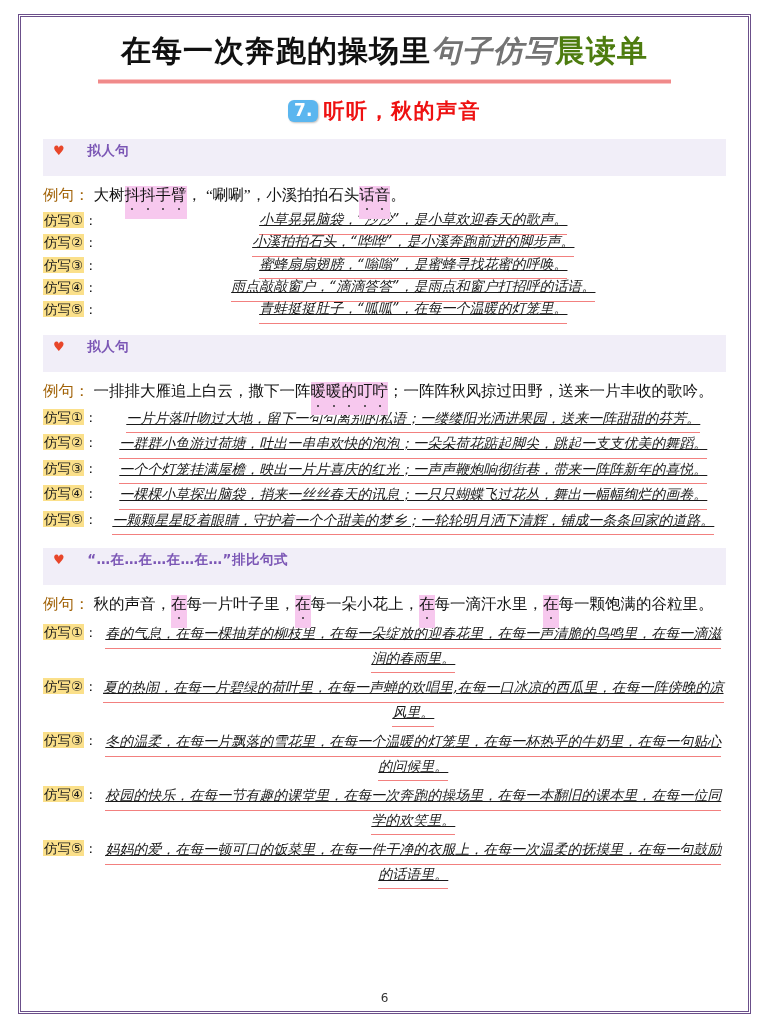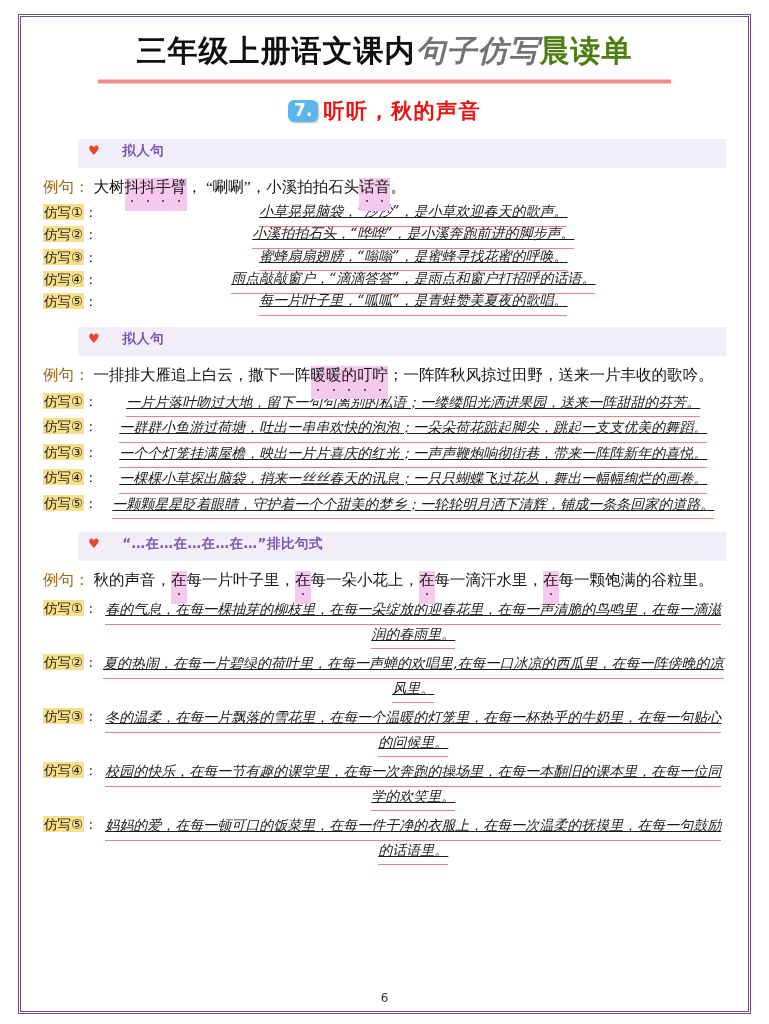--- a/index.html
+++ b/index.html
@@ -84,28 +84,27 @@
     font-family: "DejaVu Sans", sans-serif;
     text-align: center;
   }
 
   
   .section { margin-top: 14px; }
   .section + .section { margin-top: 16px; }
 
   .sec-header {
     background: #f1eef8;
-    padding: 3px 0 8px 10px;
+    padding: 3px 0 16px 10px;
     font-size: 13.5px;
     color: #7b56b5;
     font-weight: 700;
     letter-spacing: 0.5px;
     white-space: nowrap;
     font-family: "DejaVu Sans", sans-serif;
-    margin-left: 35px;
   }
   .heart {
     color: #e8462a;
     font-size: 13px;
     margin-right: 22px;
     font-family: "DejaVu Sans", sans-serif;
   }
 
   
   .example {
@@ -197,21 +196,21 @@
   }
 </style>
 </head>
 <body>
 
 <div class="page">
   <div class="page-frame">
 
     <div class="title-wrap">
       <div class="main-title">
-        <span class="t-black">三年级上册语文课内</span><span class="t-blue">句子仿写</span><span class="t-red">晨读单</span>
+        <span class="t-black">在每一次奔跑的操场里</span><span class="t-blue">句子仿写</span><span class="t-red">晨读单</span>
       </div>
       <div class="title-rule"></div>
       <div class="lesson-line">
         <span class="lesson-num">7.</span><span class="lesson-title">听听，秋的声音</span>
       </div>
     </div>
 
     <div id="sections-root">
         <div class="section">
           <div class="sec-header"><span class="heart">♥</span><span>拟人句</span></div>
@@ -228,21 +227,21 @@
             <div class="arow">
               <div class="atag"><span class="tag-hl">仿写③</span>：</div>
               <div class="atext"><span class="ul">蜜蜂扇扇翅膀，“嗡嗡”，是蜜蜂寻找花蜜的呼唤。</span></div>
             </div>
             <div class="arow">
               <div class="atag"><span class="tag-hl">仿写④</span>：</div>
               <div class="atext"><span class="ul">雨点敲敲窗户，“滴滴答答”，是雨点和窗户打招呼的话语。</span></div>
             </div>
             <div class="arow">
               <div class="atag"><span class="tag-hl">仿写⑤</span>：</div>
-              <div class="atext"><span class="ul">每一片叶子里，“呱呱”，是青蛙赞美夏夜的歌唱。</span></div>
+              <div class="atext"><span class="ul">青蛙挺挺肚子，“呱呱”，在每一个温暖的灯笼里。</span></div>
             </div>
           </div>
         </div>
         <div class="section">
           <div class="sec-header"><span class="heart">♥</span><span>拟人句</span></div>
           <div class="example"><span class="ex-label">例句：</span><span>一排排大雁追上白云，撒下一阵</span><span class="dotted"><span class="dchar">暖</span><span class="dchar">暖</span><span class="dchar">的</span><span class="dchar">叮</span><span class="dchar">咛</span></span><span>；一阵阵秋风掠过田野，送来一片丰收的歌吟。</span></div>
           <div class="answers">
             <div class="arow">
               <div class="atag"><span class="tag-hl">仿写①</span>：</div>
               <div class="atext two-line"><span class="ul">一片片落叶吻过大地，留下一句句离别的私语；一缕缕阳光洒进果园，送来一阵甜甜的芬芳。</span></div>

